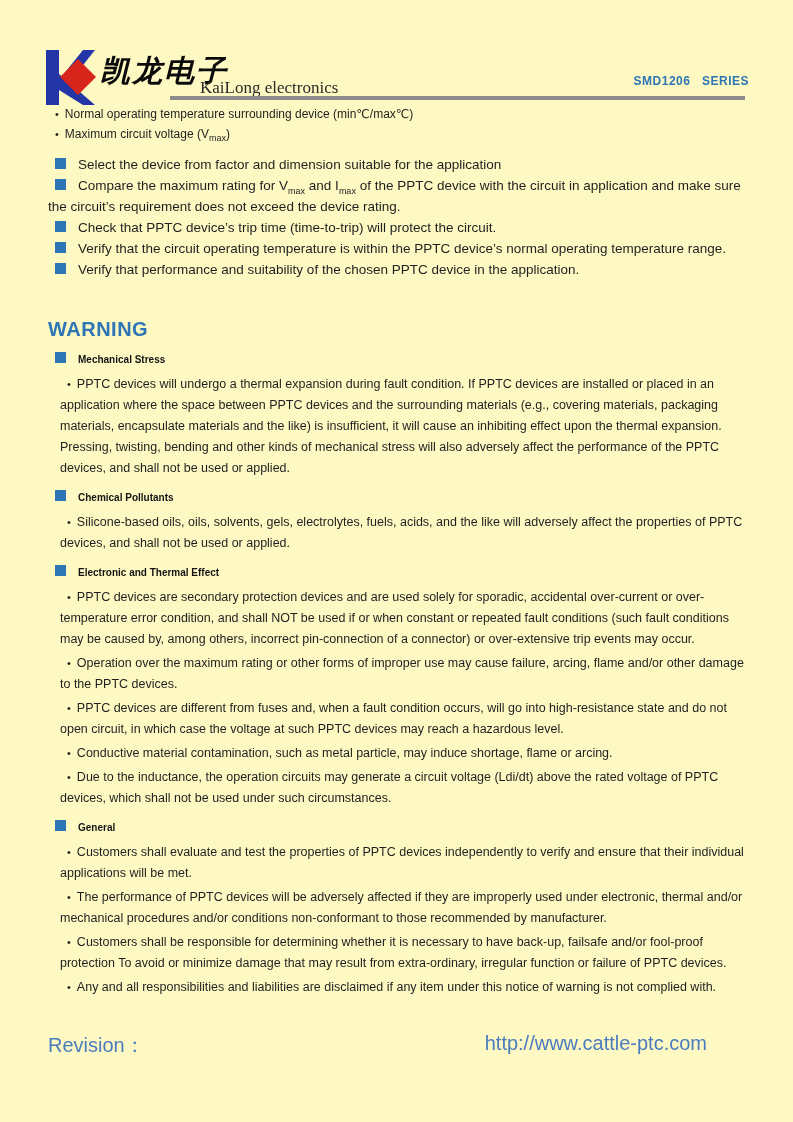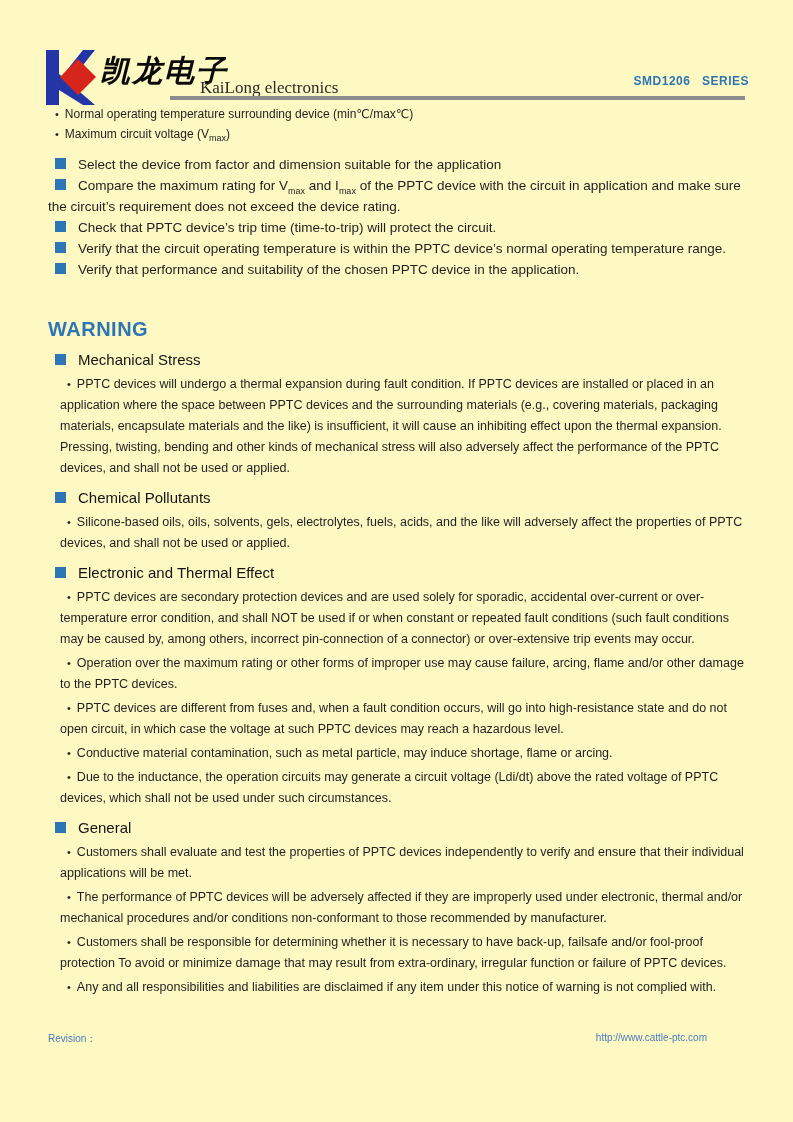--- a/index.html
+++ b/index.html
@@ -55,35 +55,35 @@
   }
   .sq-item + .sq-item{margin-top:0;}
   .intro-sq{margin-top:10px;}
   .warning-title{
     margin:38px 0 3px 0;
     font-size:20px;font-weight:bold;color:#2e75b6;
     letter-spacing:0.5px;
   }
   .sec-title{
     margin:8px 0 4px 0;
-    font-size:15px;font-weight:normal;color:#141414;
+    font-size:10px;font-weight:bold;color:#141414;
     text-indent:7px;line-height:21px;
   }
   .para{
     margin:1px 0 3px 12px;
     font-size:12.5px;line-height:21px;color:#1f1f1f;
     text-indent:7px;
   }
   sub{font-size:9px;line-height:0;}
   
   .footer{
     position:absolute;left:0;top:1032px;width:793px;
     display:flex;justify-content:space-between;
     padding:0 86px 0 48px;box-sizing:border-box;
-    font-size:10px;color:#4a7cbe;
+    font-size:20px;color:#4a7cbe;
   }
   .footer a{color:#4a7cbe;text-decoration:none;}
 </style>
 </head>
 <body>
 
 <div class="page">
 
   <div class="header">
     <svg class="logo-icon" viewBox="0 0 54 55" xmlns="http://www.w3.org/2000/svg">

